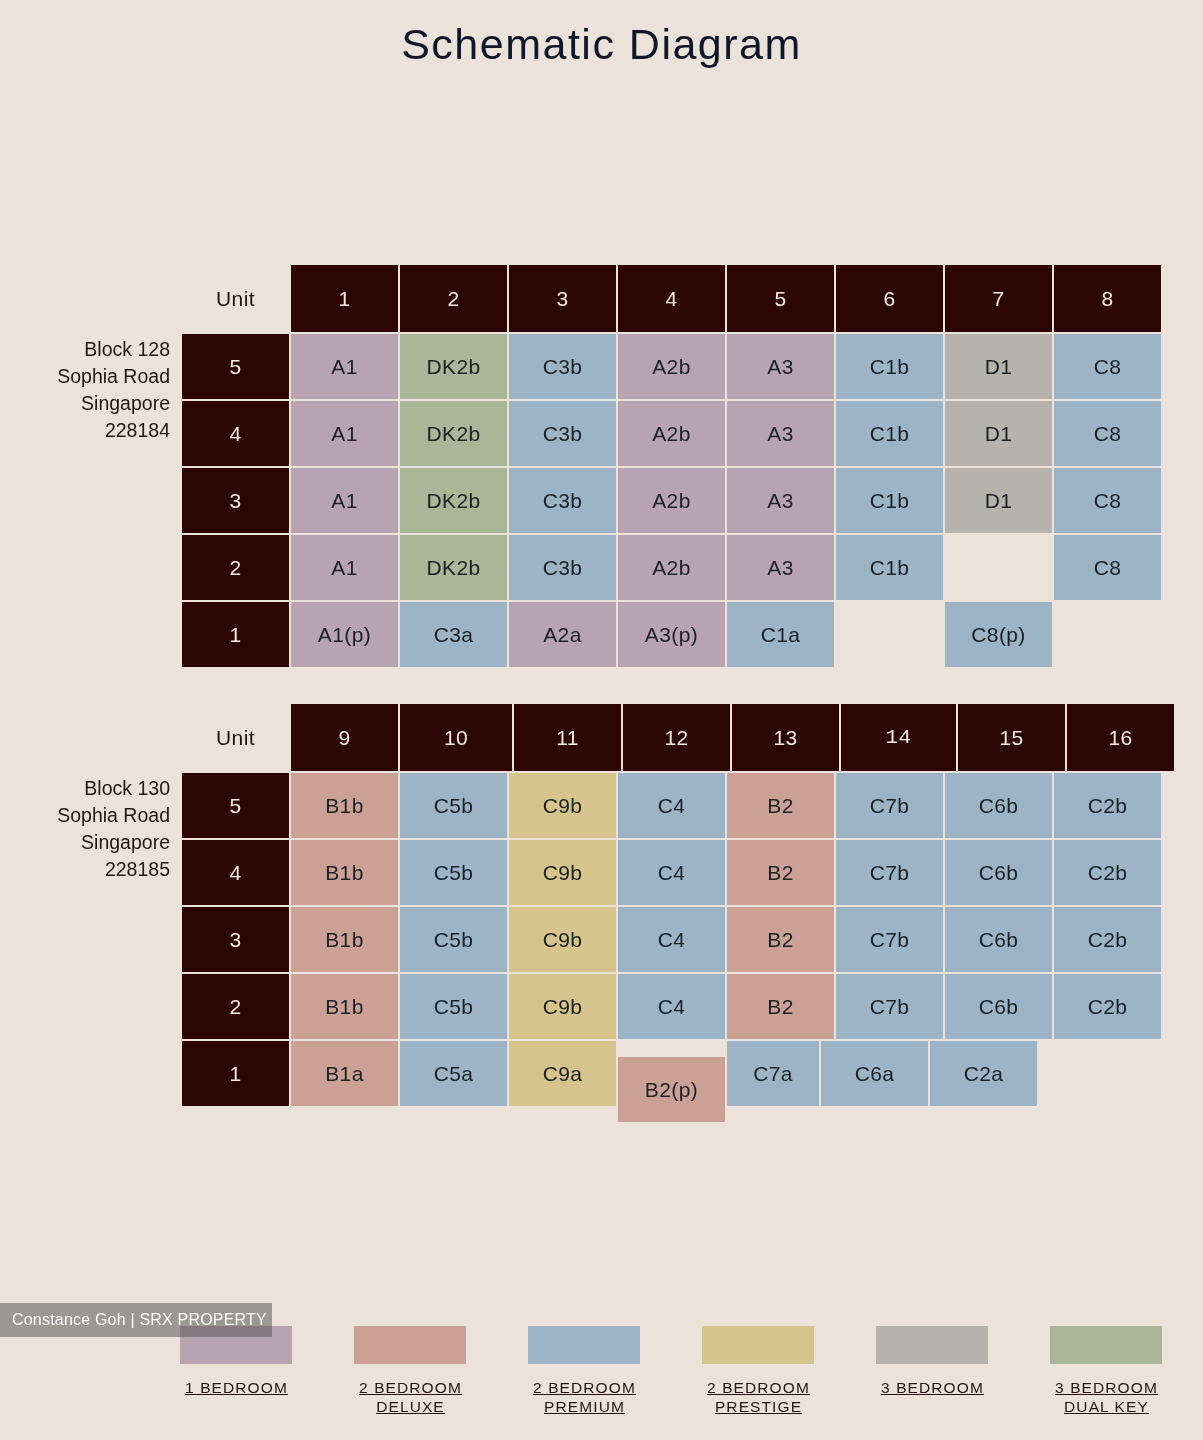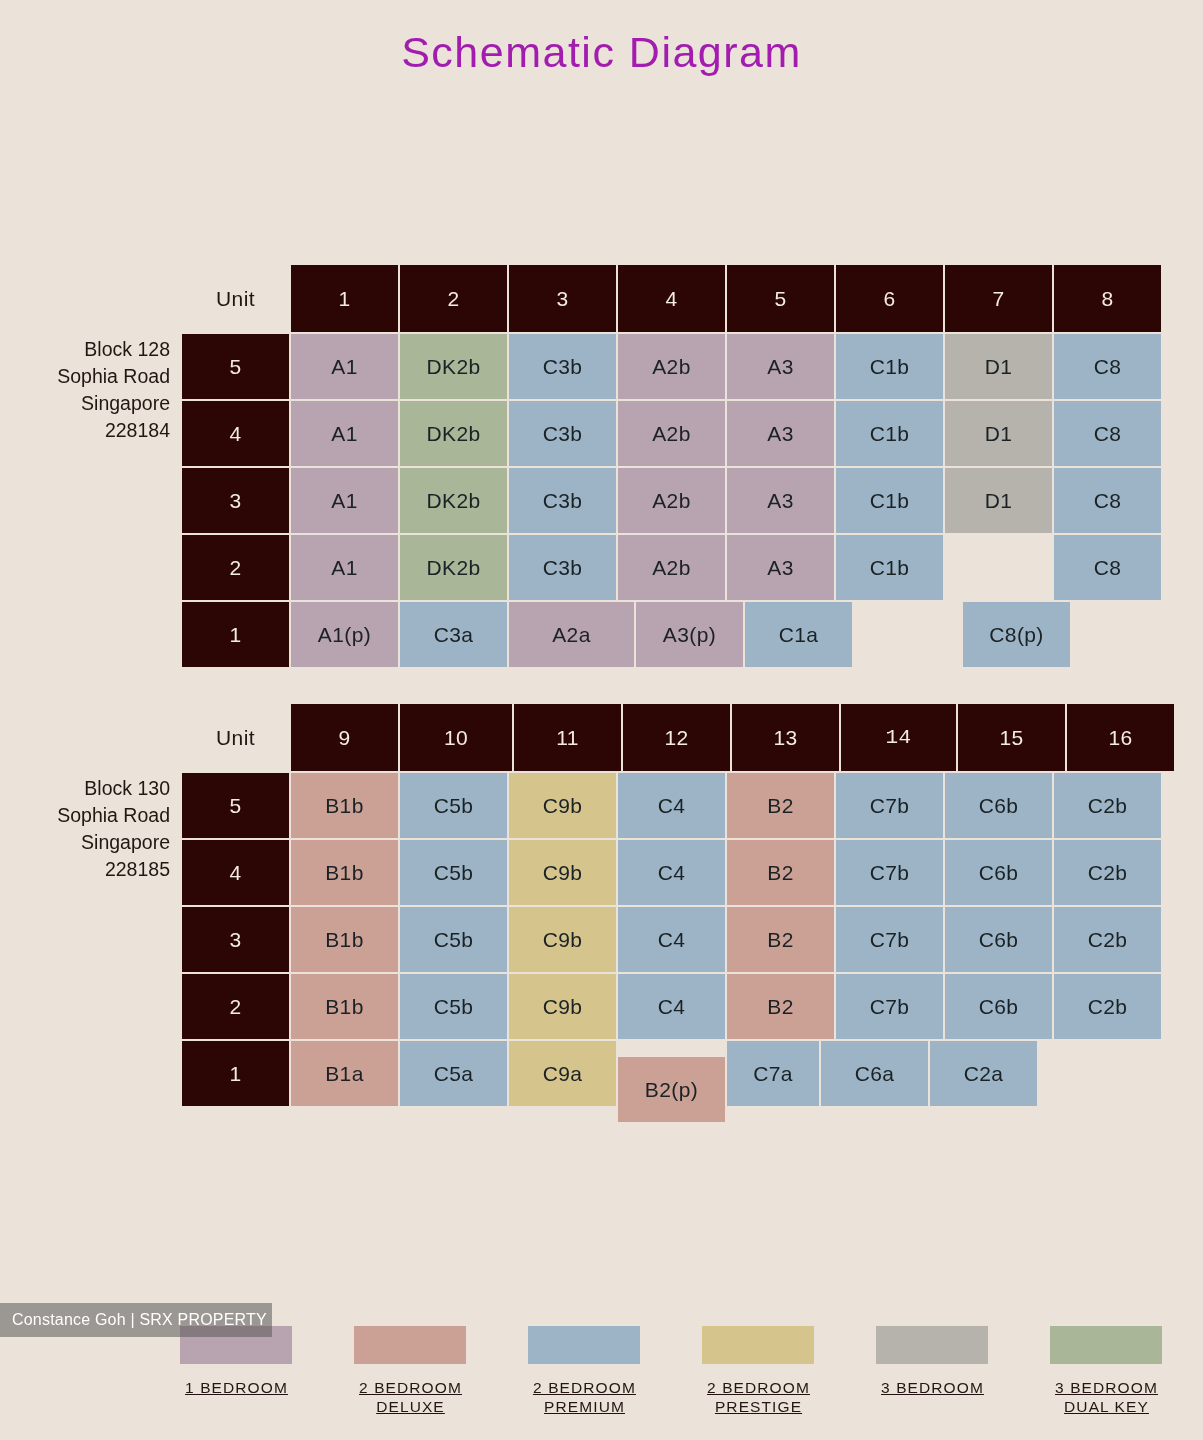--- a/index.html
+++ b/index.html
@@ -9,25 +9,25 @@
     font-family:"Liberation Sans", sans-serif;
     position:relative;
     overflow:hidden;
     color:#231010;
   }
   .page{position:relative;width:1203px;height:1440px;}
 
   
   .title{
     position:absolute;
-    top:28px;left:0;width:1203px;
+    top:20px;left:0;width:1203px;
     text-align:center;
     font-size:43px;
     letter-spacing:1.5px;
-    color:#a21caf;
+    color:#0f172a;
     font-weight:400;
   }
 
   
   .block{position:absolute;left:0;width:1203px;}
   .block-label{
     position:absolute;
     left:0;width:170px;
     text-align:right;
     font-size:19.5px;
@@ -161,21 +161,21 @@
             <div class="cell t-1br" style="width: 109px; height: 67px;">A2b</div>
             <div class="cell t-1br" style="width: 109px; height: 67px;">A3</div>
             <div class="cell t-2brprem" style="width: 109px; height: 67px;">C1b</div>
             <div class="cell empty" style="width: 109px; height: 67px;"></div>
             <div class="cell t-2brprem" style="width: 109px; height: 67px;">C8</div>
           </div>
           <div class="grow">
             <div class="cell rowhead" style="width: 109px; height: 67px;">1</div>
             <div class="cell t-1br" style="width: 109px; height: 67px;">A1(p)</div>
             <div class="cell t-2brprem" style="width: 109px; height: 67px;">C3a</div>
-            <div class="cell t-1br" style="width: 127px; height: 67px;">A2a</div>
+            <div class="cell t-1br" style="width: 109px; height: 67px;">A2a</div>
             <div class="cell t-1br" style="width: 109px; height: 67px;">A3(p)</div>
             <div class="cell t-2brprem" style="width: 109px; height: 67px;">C1a</div>
             <div class="cell empty" style="width: 109px; height: 67px;"></div>
             <div class="cell t-2brprem" style="width: 109px; height: 67px;">C8(p)</div>
           </div>
         </div>
       </div>
       <div class="block" style="top: 703px; height: 404px;">
         <div class="block-label" style="top: 72px;">Block 130
 Sophia Road

